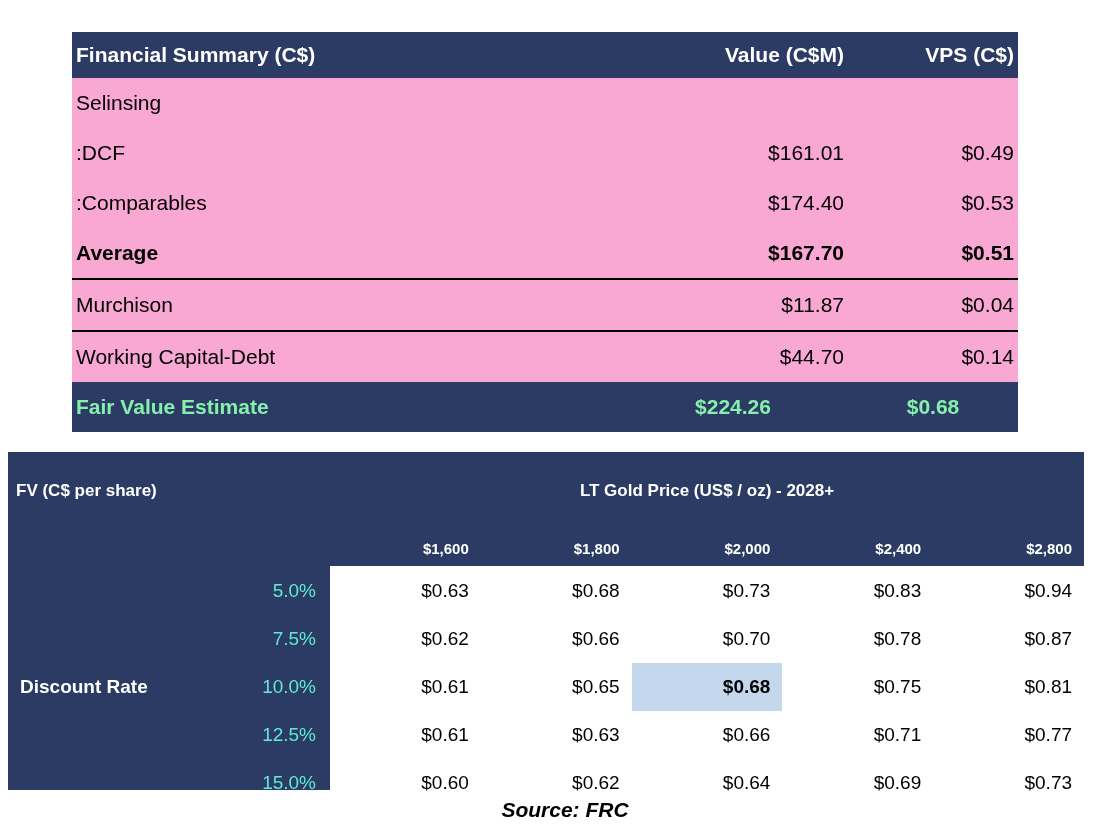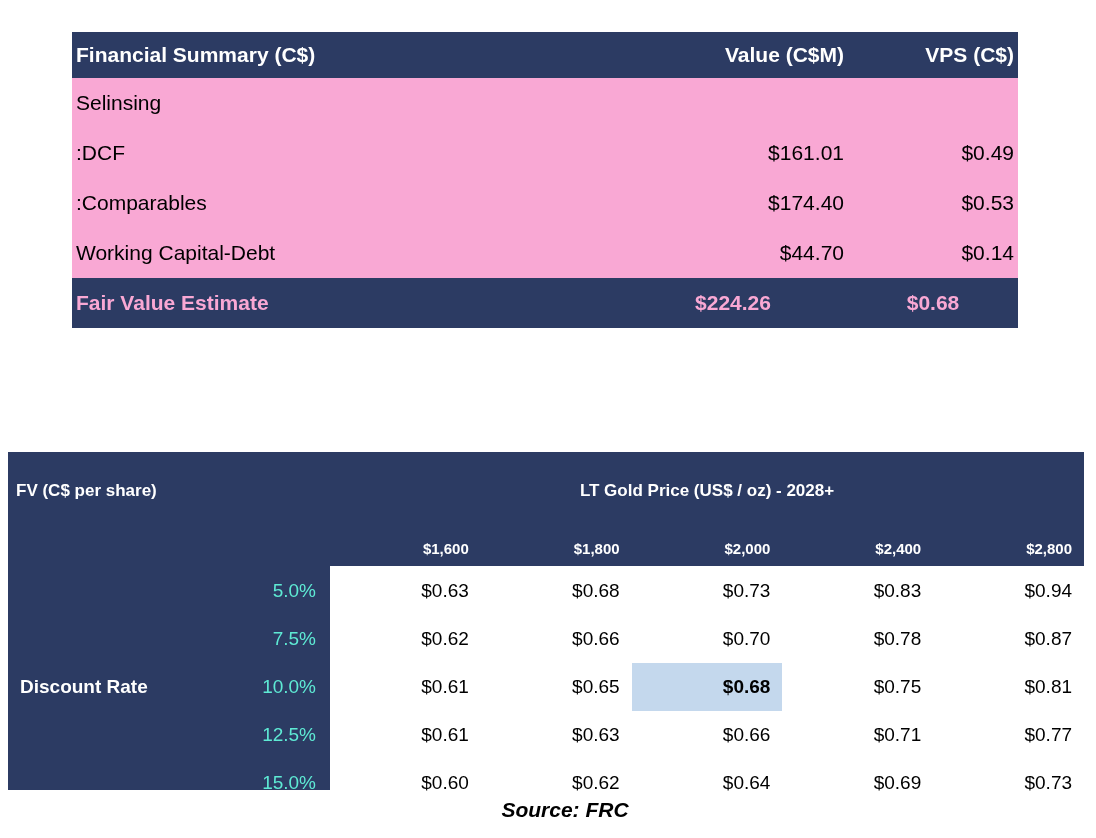--- a/index.html
+++ b/index.html
@@ -55,21 +55,21 @@
     background: #f9a8d4;
   }
   .sum-row td.lbl { text-align: left;  padding-left: 10px; }
   .sum-row td.num { text-align: right; padding-right: 10px; }
   .sum-row.bold td { font-weight: bold; }
   .sum-row.rule-below td { border-bottom: 2px solid #000000; }
   .sum-row.rule-above td { border-top: 2px solid #000000; }
 
   .sum-total td {
     background: #2c3b63;
-    color: #f9a8d4;
+    color: #86efac;
     font-weight: bold;
     height: 42px;
     line-height: 42px;
   }
   .sum-total td.lbl { text-align: left;  padding-left: 10px; }
   .sum-total td.num { text-align: center; padding-right: 10px; }
 
   
   #sensitivity-table {
     position: absolute;
@@ -182,20 +182,30 @@
         </tr>
         <tr class="sum-row">
           <td class="lbl">:DCF</td>
           <td class="num">$161.01</td>
           <td class="num">$0.49</td>
         </tr>
         <tr class="sum-row">
           <td class="lbl">:Comparables</td>
           <td class="num">$174.40</td>
           <td class="num">$0.53</td>
+        </tr>
+        <tr class="sum-row bold rule-below">
+          <td class="lbl">Average</td>
+          <td class="num">$167.70</td>
+          <td class="num">$0.51</td>
+        </tr>
+        <tr class="sum-row rule-below rule-above">
+          <td class="lbl">Murchison</td>
+          <td class="num">$11.87</td>
+          <td class="num">$0.04</td>
         </tr>
         <tr class="sum-row">
           <td class="lbl">Working Capital-Debt</td>
           <td class="num">$44.70</td>
           <td class="num">$0.14</td>
         </tr>
         <tr class="sum-total">
           <td class="lbl">Fair Value Estimate</td>
           <td class="num">$224.26</td>
           <td class="num">$0.68</td>

